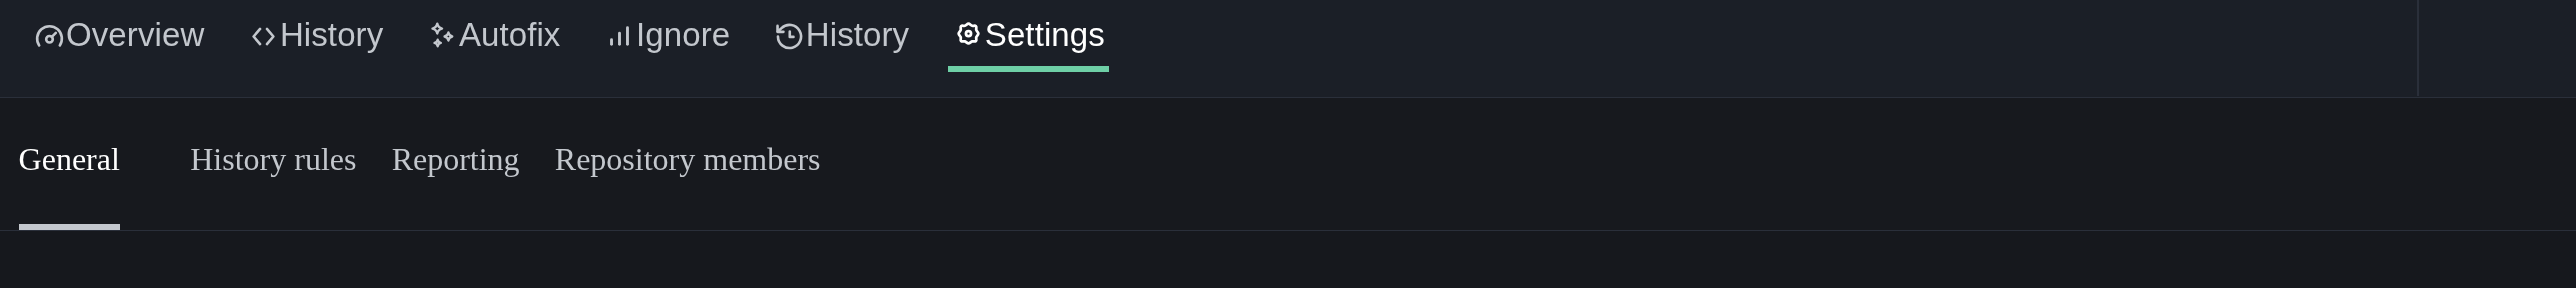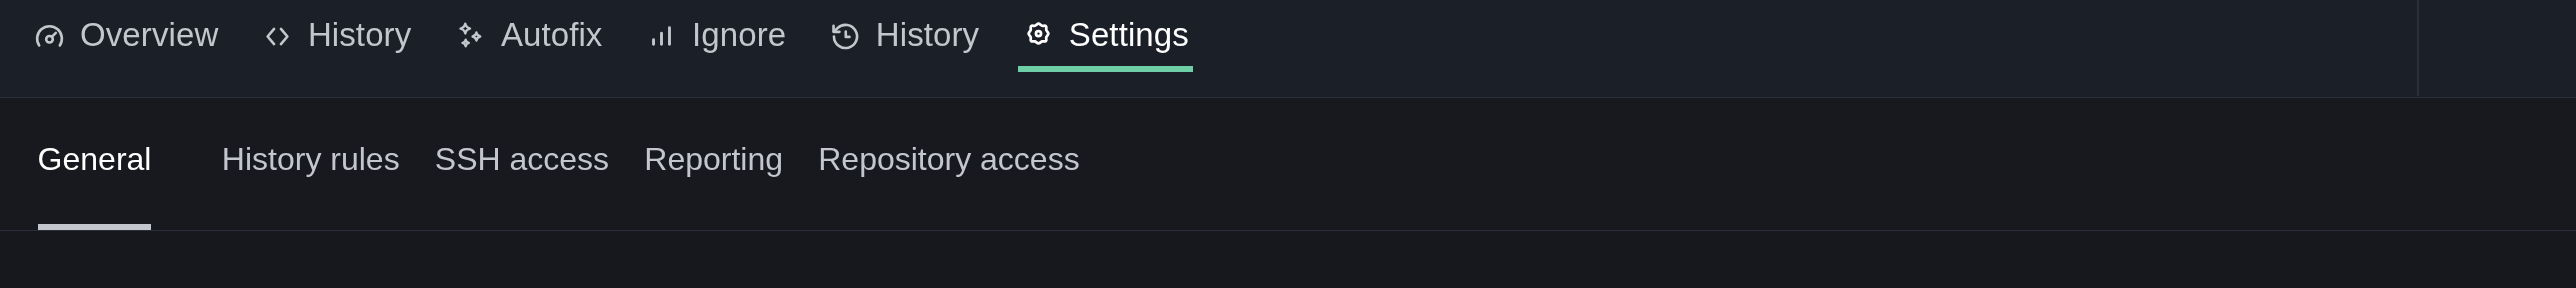--- a/index.html
+++ b/index.html
@@ -32,21 +32,20 @@
     display: flex;
     align-items: flex-start;
     padding-left: 11.7px;
   }
 
   .primary-tab {
     position: relative;
     height: 72px;
     display: flex;
     align-items: center;
-    gap: 14px;
     padding: 0 21.3px;
     box-sizing: border-box;
     cursor: pointer;
     user-select: none;
   }
 
   .primary-tab .ptab-label {
     font-size: 33px;
     line-height: 1;
     letter-spacing: 0.1px;
@@ -89,21 +88,22 @@
 
   
   .secondary-nav {
     position: relative;
     height: 133px;
     background: #17191e;
     border-bottom: 1.6px solid #2a2f3a;
     box-sizing: border-box;
     display: flex;
     align-items: flex-start;
-    padding-left: 20px;
+    padding-left: 1px;
+    font-family: Liberation Serif, serif;
   }
 
   .secondary-tab {
     position: relative;
     height: 132px;
     display: flex;
     align-items: center;
     padding: 0 17.6px;
     box-sizing: border-box;
     cursor: pointer;
@@ -226,33 +226,29 @@
 
     <div class="secondary-tab">
       <span class="stab-underline"></span>
     </div>
 
     <div class="secondary-tab">
       <span class="stab-label">History rules</span>
       <span class="stab-underline"></span>
     </div>
 
-    <div class="secondary-tab">
-      <span class="stab-label">SSH access</span>
-      <span class="stab-underline"></span>
-    </div>
 
     <div class="secondary-tab">
       <span class="stab-label">Reporting</span>
       <span class="stab-underline"></span>
     </div>
 
 
     <div class="secondary-tab">
-      <span class="stab-label">Repository access</span>
+      <span class="stab-label">Repository members</span>
       <span class="stab-underline"></span>
     </div>
 
   </div>
 
   <div class="content-area"></div>
 
 </div>
 
 

